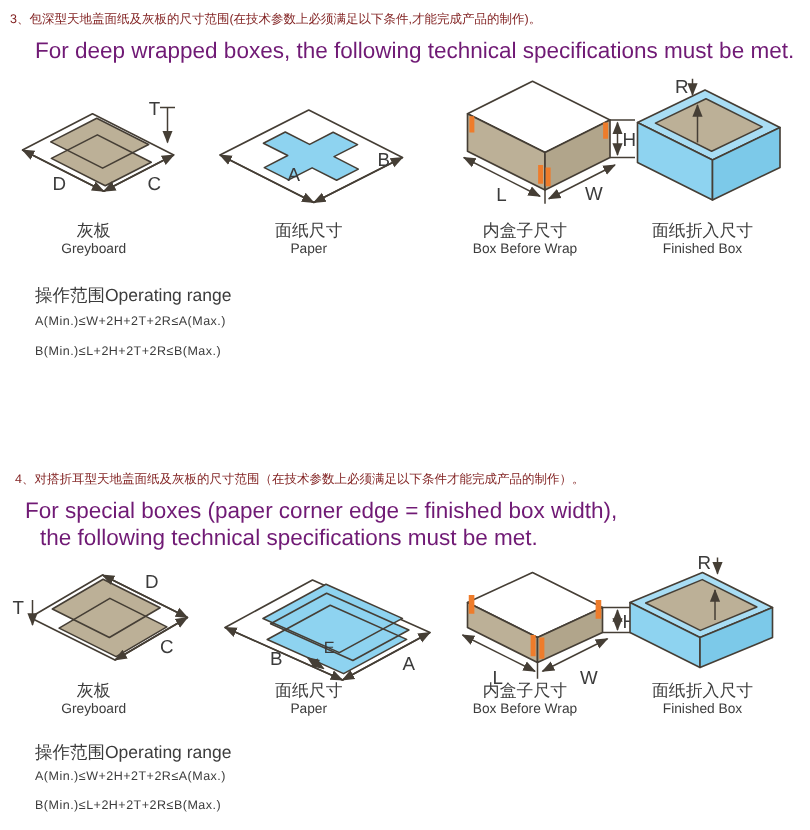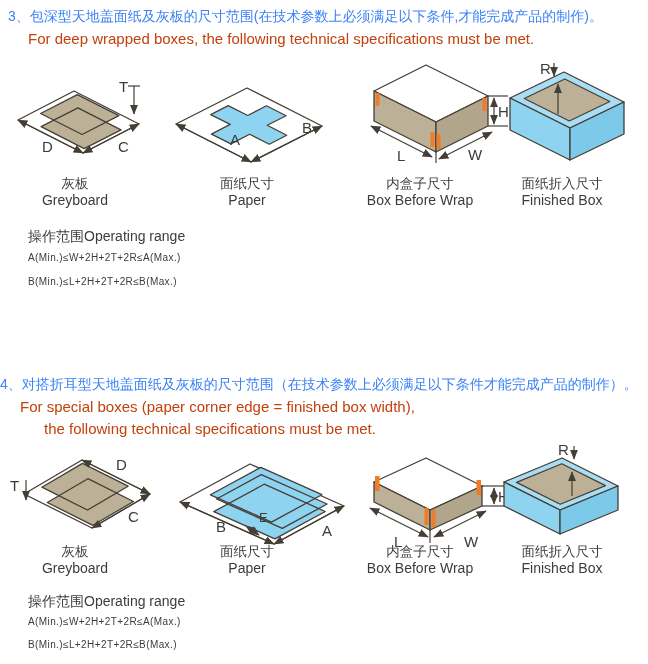--- a/index.html
+++ b/index.html
@@ -1,25 +1,25 @@
 <!DOCTYPE html>
 <html><head>
 <meta charset="utf-8">
 <style>
   html,body{margin:0;padding:0;background:#ffffff;}
   .page{
     position:relative;width:648px;height:664px;background:#ffffff;overflow:hidden;
     font-family:"Liberation Sans","DejaVu Sans",sans-serif;color:#3c3c3c;
   }
   .abs{position:absolute;}
-  .h-zh{font-size:14px;white-space:nowrap;color:#3b82f6;}
-  .h-en{font-size:15px;white-space:nowrap;color:#c2410c;}
+  .h-zh{font-size:10px;white-space:nowrap;color:#7f1d1d;}
+  .h-en{font-size:18px;white-space:nowrap;color:#701a75;}
   .fig-label{text-align:center;line-height:1.1;transform:translateX(-50%);white-space:nowrap;}
-  .fig-label .zh{font-size:13.5px;font-family:Liberation Mono, monospace;}
-  .fig-label .en{font-size:14px;}
+  .fig-label .zh{font-size:13.5px;}
+  .fig-label .en{font-size:11px;}
   .op-title{font-size:14px;white-space:nowrap;}
   .formula{font-size:10px;white-space:nowrap;letter-spacing:0.4px;}
   svg{display:block;overflow:visible;}
   svg text{font-family:"Liberation Sans","DejaVu Sans",sans-serif;font-size:15px;fill:#3b3b3b;}
   svg text.small{font-size:13px;}
   .ln{stroke:#453e35;stroke-width:1.3;fill:none;stroke-linejoin:round;stroke-linecap:round;}
   .dim{stroke:#453e35;stroke-width:1.2;fill:none;}
   .fillw{fill:#ffffff;stroke:#453e35;stroke-width:1.3;stroke-linejoin:round;}
 </style>
 </head>
@@ -111,23 +111,23 @@
       <div class="zh">面纸折入尺寸</div>
       <div class="en">Finished Box</div>
     </div>
 
     <div class="abs op-title" style="left:28px;top:228px">操作范围Operating range</div>
     <div class="abs formula" style="left:28px;top:252px">A(Min.)≤W+2H+2T+2R≤A(Max.)</div>
     <div class="abs formula" style="left:28px;top:276px">B(Min.)≤L+2H+2T+2R≤B(Max.)</div>
   </div>
 
   <div>
-    <div class="abs h-zh" style="left:0;top:376px">4、对搭折耳型天地盖面纸及灰板的尺寸范围（在技术参数上必须满足以下条件才能完成产品的制作）。</div>
+    <div class="abs h-zh" style="left:12px;top:376px">4、对搭折耳型天地盖面纸及灰板的尺寸范围（在技术参数上必须满足以下条件才能完成产品的制作）。</div>
     <div class="abs h-en" style="left:20px;top:398px">For special boxes (paper corner edge = finished box width),</div>
-    <div class="abs h-en" style="left:44px;top:420px">the following technical specifications must be met.</div>
+    <div class="abs h-en" style="left:32px;top:420px">the following technical specifications must be met.</div>
 
     <svg class="abs" style="left:2px;top:444px" width="160" height="112" viewBox="0 0 160 112">
       <polygon class="fillw" points="22,50 80,16 148,50 90,84"></polygon>
       <polygon points="39.9,43.2 85.5,66 126.1,42.2 80.5,19.4" fill="#bcb097"></polygon>
       <polygon points="45.3,58.5 90.9,81.3 131.5,57.5 85.9,34.7" fill="#bcb097"></polygon>
       <polygon class="ln" points="39.9,43.2 85.5,66 126.1,42.2 80.5,19.4"></polygon>
       <polygon class="ln" points="45.3,58.5 90.9,81.3 131.5,57.5 85.9,34.7"></polygon>
       <line class="dim" x1="80" y1="16" x2="148" y2="50" marker-start="url(#arr)" marker-end="url(#arr)"></line>
       <line class="dim" x1="90" y1="84" x2="148" y2="50" marker-start="url(#arr)" marker-end="url(#arr)"></line>
       <line class="dim" x1="24" y1="36" x2="24" y2="56" marker-end="url(#arr)"></line>

